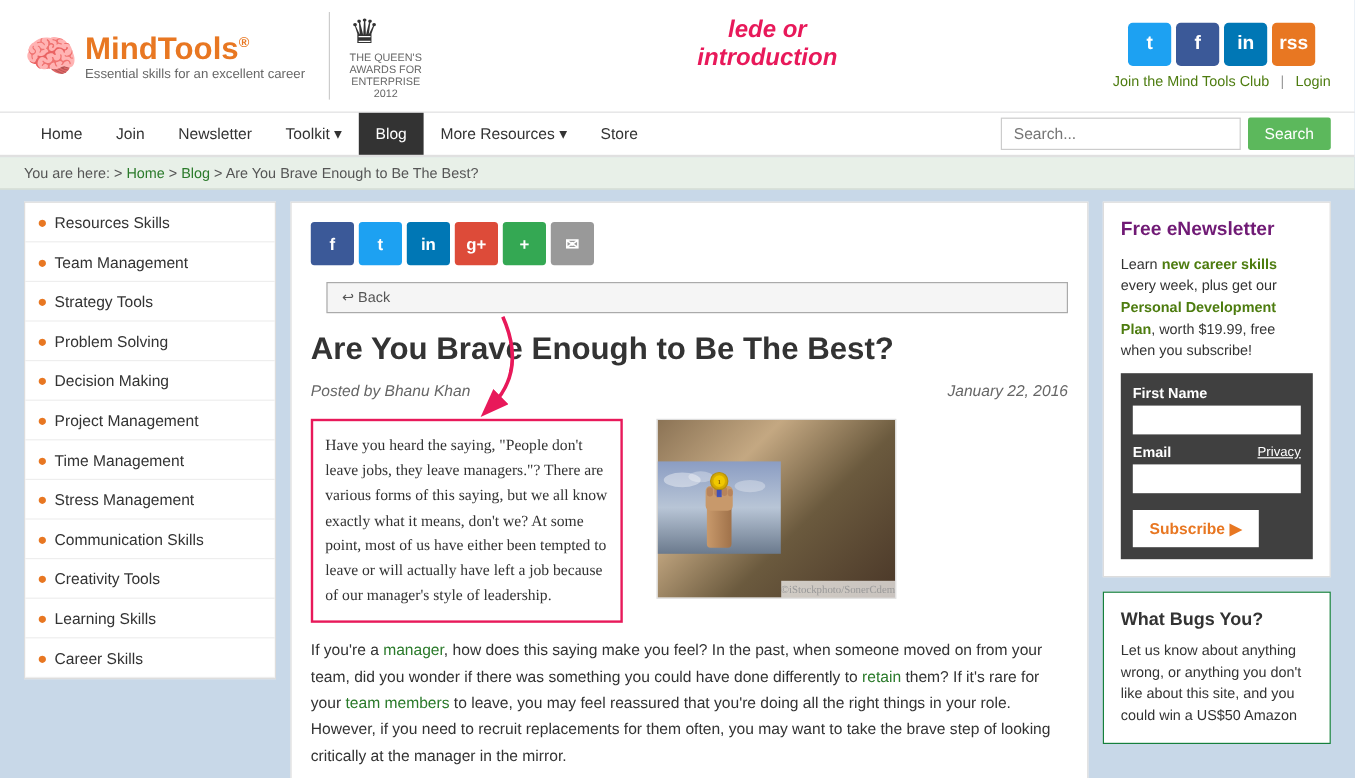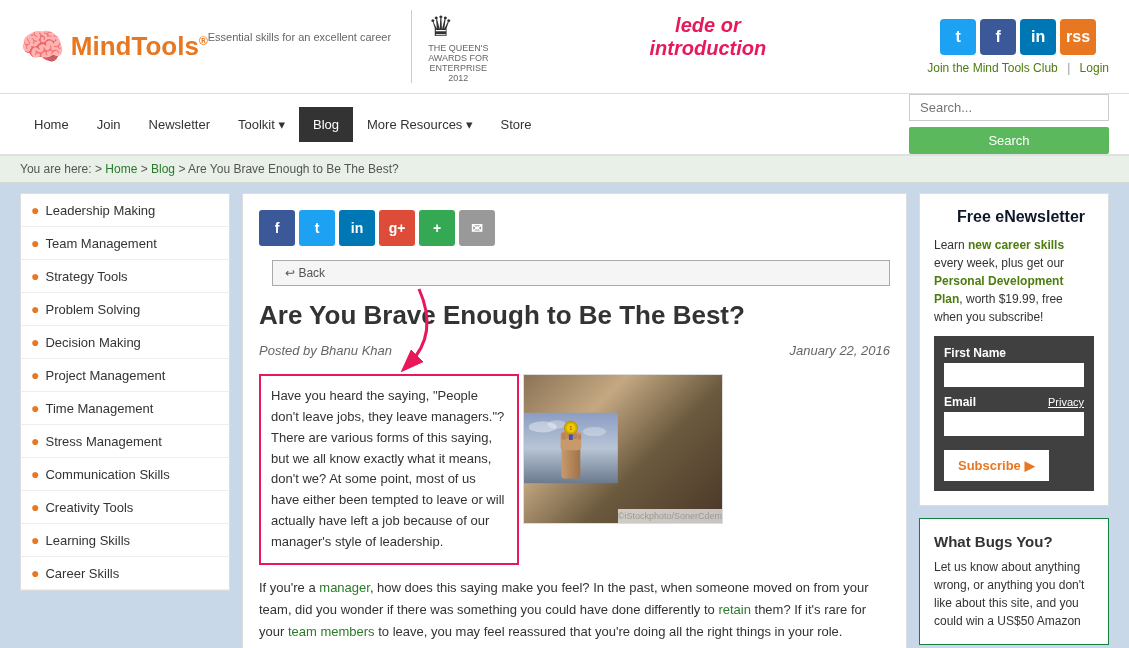--- a/index.html
+++ b/index.html
@@ -1,21 +1,21 @@
 <!DOCTYPE html>
 <html><head>
   <meta charset="utf-8">
   <style>
     * { box-sizing: border-box; margin: 0; padding: 0; }
     body { font-family: Arial, sans-serif; font-size: 13px; background: #c8d8e8; }
 
     
     #header { background: #fff; padding: 10px 20px; display: flex; align-items: center; justify-content: space-between; border-bottom: 1px solid #ddd; }
     #logo-area { display: flex; align-items: center; gap: 16px; }
-    #logo-text { display: flex; flex-direction: row; }
+    #logo-text { display: flex; flex-direction: column; }
     #logo-brand { font-size: 26px; font-weight: bold; color: #333; }
     #logo-brand span { color: #e87722; }
     #logo-tagline { font-size: 11px; color: #666; }
     #queen-award { border-left: 1px solid #ccc; padding-left: 16px; margin-left: 4px; }
     #queen-award-icon { font-size: 28px; color: #333; }
     #social-links { display: flex; align-items: center; gap: 6px; flex-direction: column; }
     #social-icons { display: flex; gap: 4px; }
     .social-icon { width: 36px; height: 36px; display: flex; align-items: center; justify-content: center; color: #fff; font-weight: bold; font-size: 16px; border-radius: 4px; }
     .si-twitter { background: #1da1f2; }
     .si-facebook { background: #3b5998; }
@@ -23,21 +23,21 @@
     .si-rss { background: #e87722; }
     #header-links { font-size: 12px; color: #e87722; }
     #header-links a { color: #4d7c0f; text-decoration: none; }
     #header-links span { color: #999; margin: 0 6px; }
 
     
     #nav { background: #fff; border-bottom: 2px solid #e0e0e0; display: flex; align-items: center; justify-content: space-between; padding: 0 20px; }
     #nav-left { display: flex; }
     .nav-item { padding: 10px 14px; font-size: 13px; color: #333; cursor: pointer; border: none; background: none; display: flex; align-items: center; gap: 3px; }
     .nav-item.active { background: #333; color: #fff; }
-    #nav-search { display: flex; gap: 6px; flex-direction: column; }
+    #nav-search { display: flex; gap: 6px; }
     #search-box { border: 1px solid #ccc; padding: 5px 10px; font-size: 13px; width: 200px; outline: none; }
     #search-btn { background: #5cb85c; color: #fff; border: none; padding: 6px 14px; font-size: 13px; cursor: pointer; font-weight: normal; border-radius: 2px; }
 
     
     #breadcrumb { background: #e8f0e8; padding: 6px 20px; font-size: 12px; color: #555; border-bottom: 1px solid #d0d8d0; }
     #breadcrumb a { color: #2a7a2a; text-decoration: none; }
 
     
     #main { display: flex; gap: 0; padding: 10px 20px; max-width: 1129px; }
 
@@ -56,31 +56,31 @@
     .sb-tw { background: #1da1f2; }
     .sb-li { background: #0077b5; }
     .sb-gp { background: #dd4b39; }
     .sb-more { background: #34a853; }
     .sb-email { background: #999; }
     #back-btn { border: 1px solid #aaa; background: #f5f5f5; padding: 5px 12px; font-size: 12px; cursor: pointer; color: #555; display: flex; align-items: center; gap: 4px; margin-bottom: 14px; margin-left: 13px; }
 
     
     #article-title { font-size: 26px; font-weight: bold; color: #333; margin-bottom: 12px; line-height: 1.2; }
     #article-meta { display: flex; justify-content: space-between; color: #666; font-size: 13px; margin-bottom: 16px; font-style: italic; }
-    #article-body { display: flex; gap: 4px; margin-bottom: 12px; }
+    #article-body { display: flex; gap: 28px; margin-bottom: 12px; font-family: Liberation Serif, serif; }
     #lede-box { border: 2px solid #e8195a; padding: 10px; font-size: 13px; line-height: 1.6; color: #333; width: 260px; flex-shrink: 0; }
     #hero-image { width: 200px; height: 150px; background: linear-gradient(135deg, #8b7355 0%, #c4a882 30%, #6b5a3e 60%, #4a3728 100%); border: 1px solid #ddd; flex-shrink: 0; display: flex; align-items: flex-end; justify-content: flex-end; }
     #image-credit { font-size: 9px; color: #999; padding: 2px 0; background: rgba(255,255,255,0.7); }
     #article-para2 { font-size: 13px; line-height: 1.7; color: #333; }
     #article-para2 a { color: #2a7a2a; }
 
     
     #right-col { width: 190px; flex-shrink: 0; margin-left: 12px; display: flex; flex-direction: column; gap: 12px; }
     #newsletter-box { background: #fff; border: 1px solid #ddd; padding: 14px; }
-    #newsletter-title { font-size: 16px; font-weight: bold; color: #0f172a; margin-bottom: 10px; margin-left: 23px; }
+    #newsletter-title { font-size: 16px; font-weight: bold; color: #701a75; margin-bottom: 10px; }
     #newsletter-body { font-size: 12px; color: #333; line-height: 1.5; margin-bottom: 10px; }
     #newsletter-body a { color: #4d7c0f; text-decoration: none; font-weight: bold; }
     #newsletter-form { background: #404040; padding: 10px; }
     .form-label { font-size: 12px; color: #fff; font-weight: bold; margin-bottom: 3px; }
     .form-input { width: 100%; padding: 5px; border: none; margin-bottom: 8px; font-size: 12px; outline: none; }
     #email-row { display: flex; justify-content: space-between; align-items: center; margin-bottom: 3px; }
     .email-label { font-size: 12px; color: #fff; font-weight: bold; }
     .privacy-link { font-size: 11px; color: #fff; text-decoration: underline; cursor: pointer; }
     #subscribe-btn { background: #fff; border: none; padding: 8px 14px; cursor: pointer; font-size: 13px; font-weight: bold; color: #e87722; display: flex; align-items: center; gap: 4px; margin-top: 6px; }
     #whats-wrong-box { background: #fff; border: 1px solid #15803d; padding: 14px; }
@@ -150,21 +150,21 @@
   &gt; <a>Home</a>
   &gt; <a>Blog</a>
   &gt; <span>Are You Brave Enough to Be The Best?</span>
 </div>
 
 <div id="main">
 
   <div id="sidebar">
     <div class="sidebar-item">
       <span class="sidebar-bullet">●</span>
-      <span>Leadership Making</span>
+      <span>Resources Skills</span>
     </div>
     <div class="sidebar-item">
       <span class="sidebar-bullet">●</span>
       <span>Team Management</span>
     </div>
     <div class="sidebar-item">
       <span class="sidebar-bullet">●</span>
       <span>Strategy Tools</span>
     </div>
     <div class="sidebar-item">

